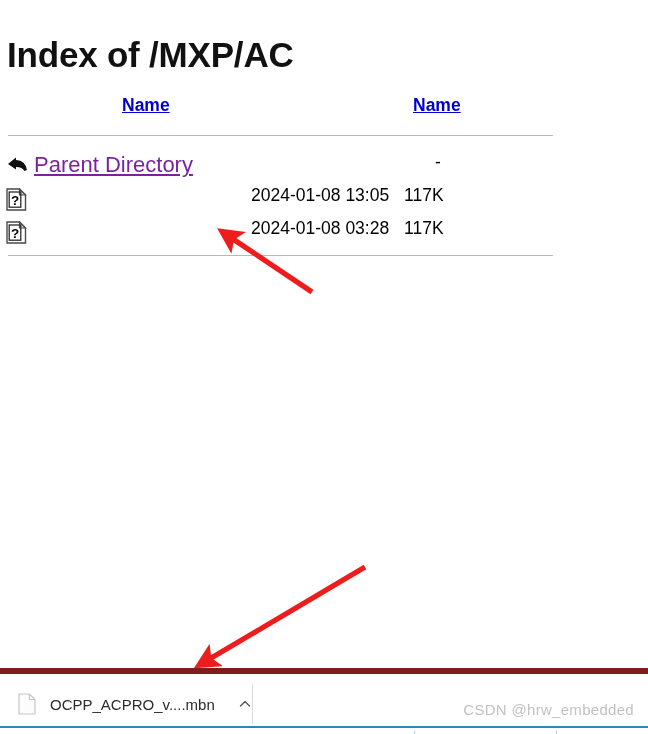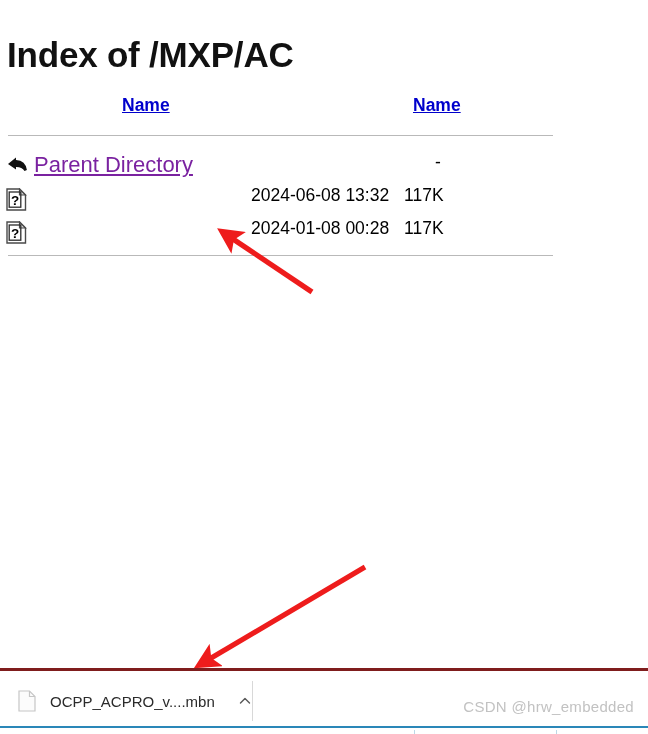--- a/index.html
+++ b/index.html
@@ -152,21 +152,21 @@
   }
 
   
   .download-bar {
     position: absolute;
     left: 0;
     top: 668px;
     width: 648px;
     height: 60px;
     background: #ffffff;
-    border-top: 3px solid #7f1d1d;
+    border-top: 6px solid #7f1d1d;
   }
   .dl-item {
     position: absolute;
     left: 18px;
     top: 10px;
     height: 40px;
     display: flex;
     align-items: center;
   }
   .dl-file-icon {
@@ -261,34 +261,34 @@
 
       <div class="row">
         <span class="icon-cell icon-file">
           <svg width="21" height="23" viewBox="0 0 21 23">
             <path d="M1 1 H13.5 L19.5 7 V22 H1 Z" fill="#ffffff" stroke="#4a4a4a" stroke-width="1.4"></path>
             <path d="M13.5 1 L13.5 7 L19.5 7 Z" fill="#d8d8d8" stroke="#4a4a4a" stroke-width="1.2"></path>
             <rect x="3.2" y="4" width="11.6" height="15.2" fill="none" stroke="#2b2b2b" stroke-width="1.3"></rect>
             <text x="9" y="16.6" font-family="Liberation Sans, sans-serif" font-size="13.5" font-weight="bold" fill="#000000" text-anchor="middle">?</text>
           </svg>
         </span>
-        <span class="date-cell">2024-06-08 13:32</span>
+        <span class="date-cell">2024-01-08 13:05</span>
         <span class="size-cell">117K</span>
       </div>
 
       <div class="row">
         <span class="icon-cell icon-file">
           <svg width="21" height="23" viewBox="0 0 21 23">
             <path d="M1 1 H13.5 L19.5 7 V22 H1 Z" fill="#ffffff" stroke="#4a4a4a" stroke-width="1.4"></path>
             <path d="M13.5 1 L13.5 7 L19.5 7 Z" fill="#d8d8d8" stroke="#4a4a4a" stroke-width="1.2"></path>
             <rect x="3.2" y="4" width="11.6" height="15.2" fill="none" stroke="#2b2b2b" stroke-width="1.3"></rect>
             <text x="9" y="16.6" font-family="Liberation Sans, sans-serif" font-size="13.5" font-weight="bold" fill="#000000" text-anchor="middle">?</text>
           </svg>
         </span>
-        <span class="date-cell">2024-01-08 00:28</span>
+        <span class="date-cell">2024-01-08 03:28</span>
         <span class="size-cell">117K</span>
       </div>
 
     </div>
 
     <hr class="rule rule-bottom">
   </div>
 </div>
 
 <div class="annot-layer">

